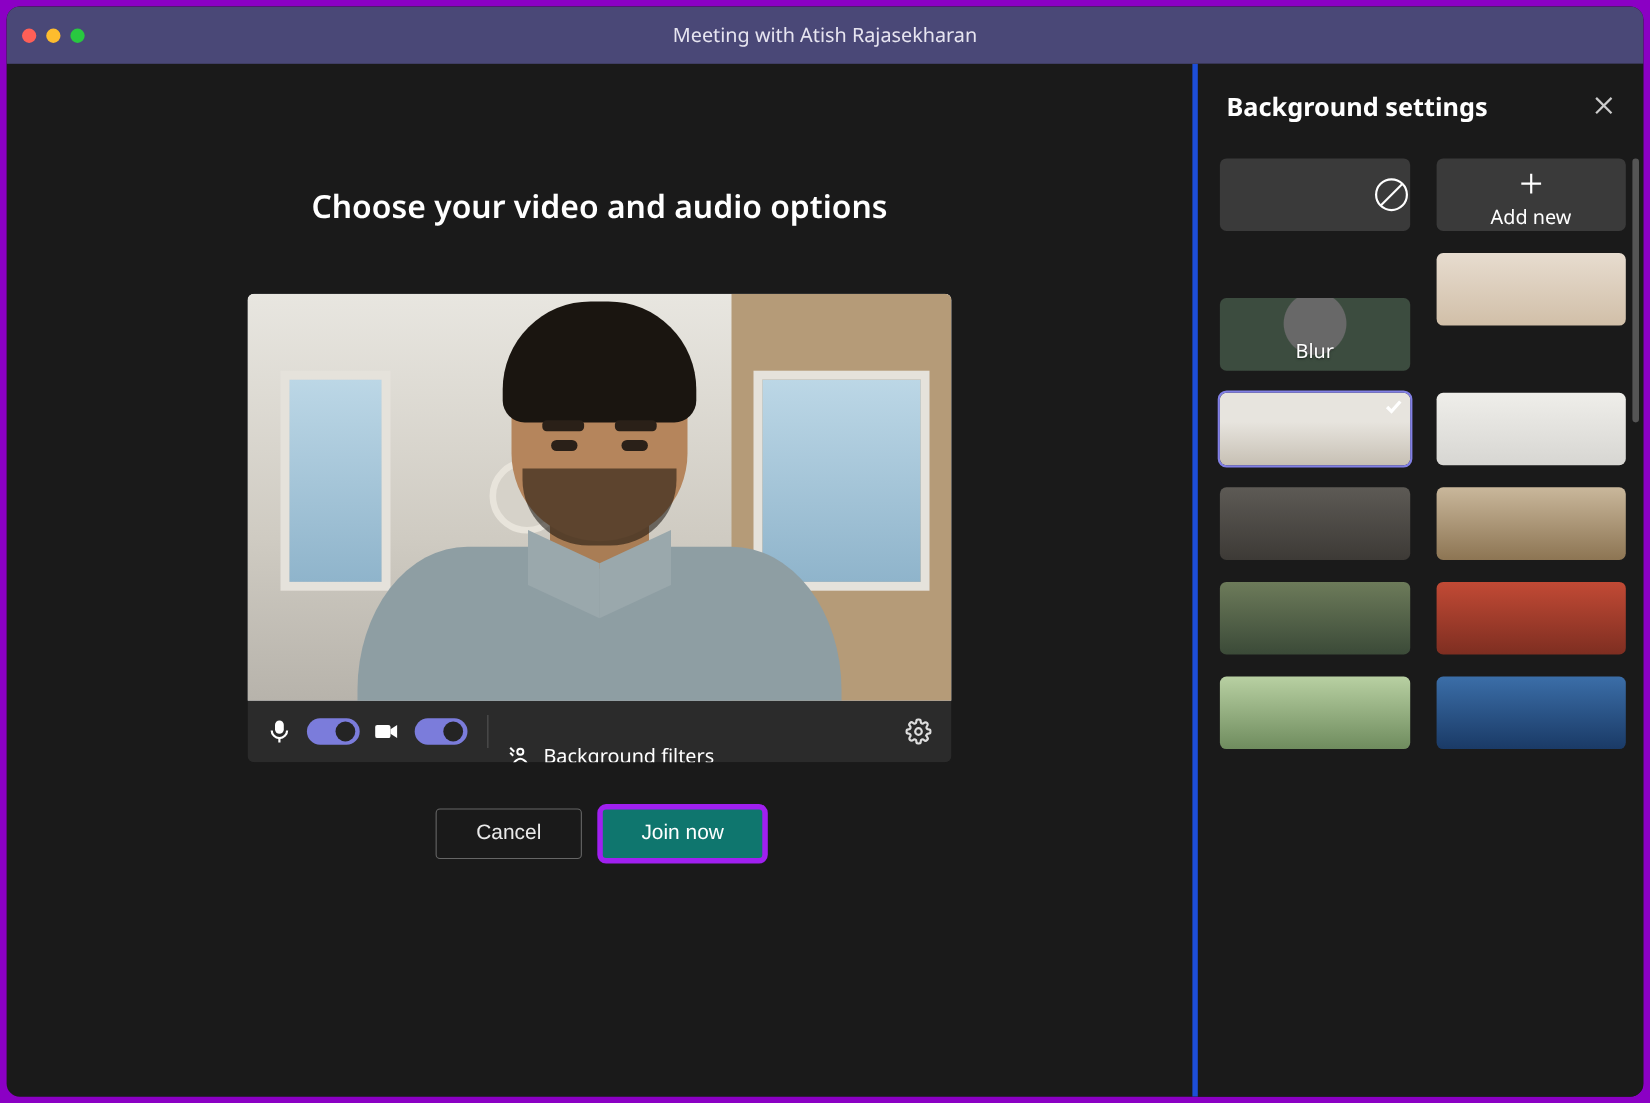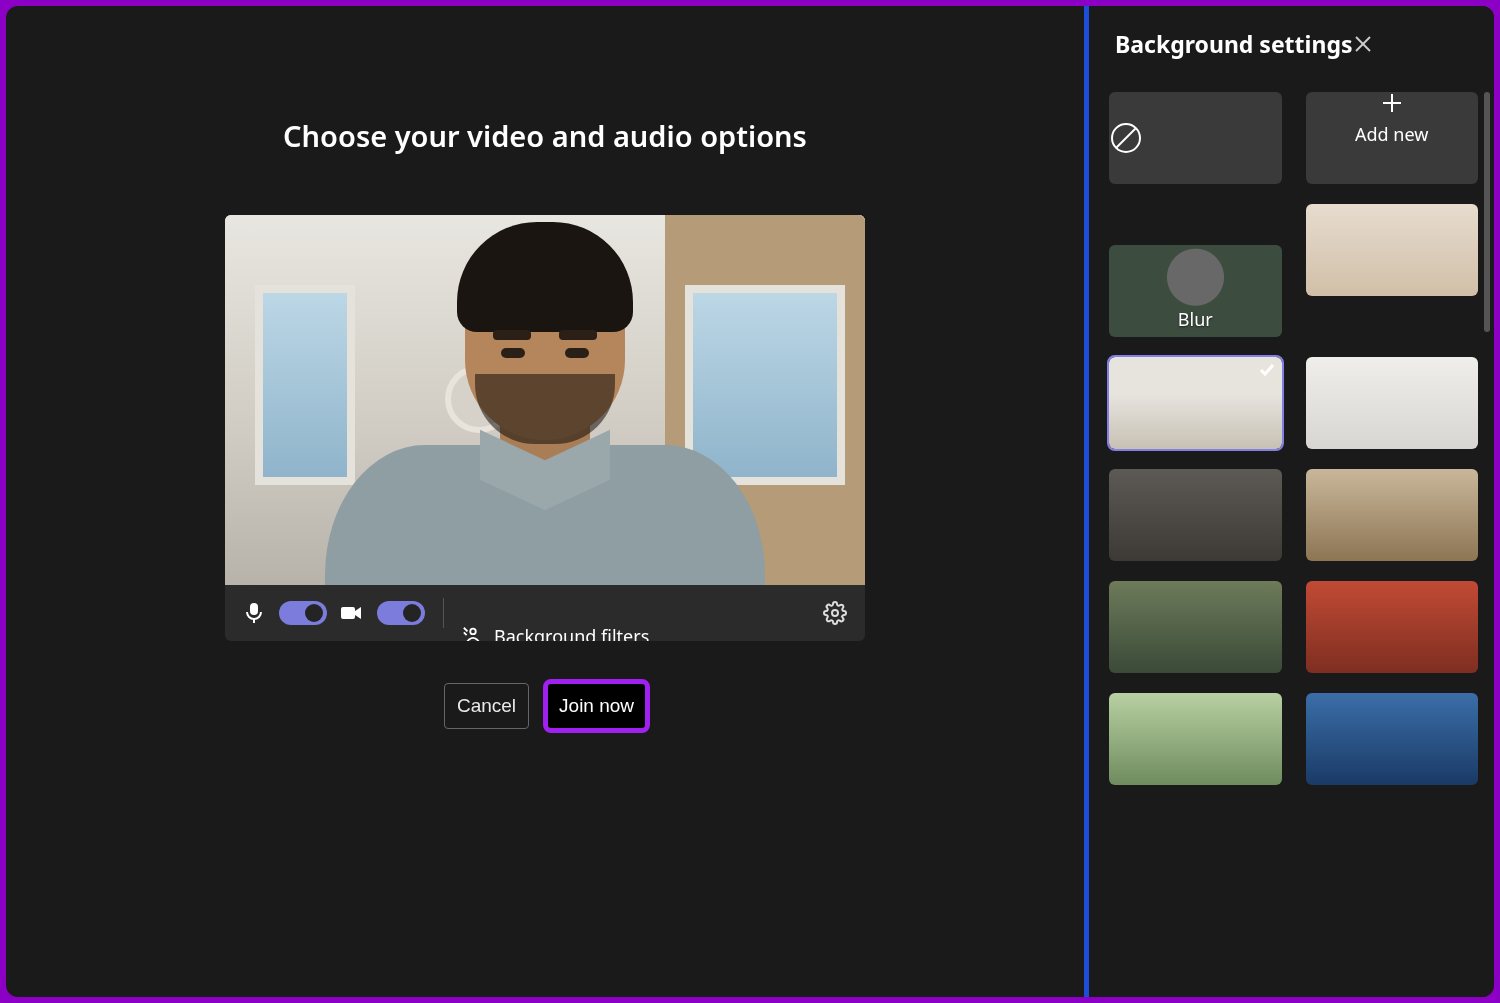--- a/index.html
+++ b/index.html
@@ -115,46 +115,46 @@
     width: 48px; height: 24px; border-radius: 12px;
     background: #7b7cdb; position: relative; cursor: pointer;
   }
   .toggle::after { content:""; position:absolute; top:3px; right:4px; width:18px; height:18px; background:#242424; border-radius:50%; }
   .vdiv { width:1px; height:30px; background:#555; margin:0 4px; }
   .bg-filters-btn { display:flex; align-items:center; gap:10px; color:#fff; font-size:18px; cursor:pointer;margin-top:46px; }
   .spacer{flex:1;}
   .gear{color:#ddd;cursor:pointer;}
   .action-row{ display:flex; gap:18px; margin-top:42px; }
   .btn {
-    height:46px; padding:0 12px; border-radius:4px; font-size:19px; font-weight:500;
+    height:46px; padding:0 36px; border-radius:4px; font-size:19px; font-weight:500;
     display:flex;align-items:center;justify-content:center;cursor:pointer;border:none;
   }
   .btn-secondary { background:transparent; border:1px solid #666; color:#eaeaea; }
-  .btn-primary { background:#000000; color:#fff; outline:5px solid #a020f0; outline-offset:-1px; }
+  .btn-primary { background:#0f766e; color:#fff; outline:5px solid #a020f0; outline-offset:-1px; }
 
   .side {
     width: 405px;
     display:flex;flex-direction:column;
     background:#1a1a1a;
     position:relative;
   }
   .side-header{
-    height:76px;display:flex;align-items:center;justify-content:flex-start;padding:0 26px;
+    height:76px;display:flex;align-items:center;justify-content:space-between;padding:0 26px;
   }
   .side-title{color:#fff;font-size:23px;font-weight:700;}
   .close-x{color:#ccc;cursor:pointer;}
   .side-scroll{
     flex:1;overflow:hidden;padding:10px 16px 0 20px;position:relative;
   }
   .grid{
     display:grid;grid-template-columns:1fr 1fr;gap:20px 24px;
   }
   .bg-tile{
-    height:92px;border-radius:6px;background:#3a3a3a;overflow:hidden;
-    position:relative;cursor:pointer;display:flex;align-items:center;justify-content:flex-start;color:#fff;
+    height:66px;border-radius:6px;background:#3a3a3a;overflow:hidden;
+    position:relative;cursor:pointer;display:flex;align-items:center;justify-content:flex-end;color:#fff;
   }
   .bg-tile.selected{outline:2px solid #8280e5;outline-offset:0;}
   .bg-tile.selected .check{position:absolute;top:4px;right:6px;}
   .tile-label{position:absolute;bottom:6px;left:0;right:0;text-align:center;font-size:18px;color:#fff;text-shadow:0 1px 2px rgba(0,0,0,.6);}
   .scrollbar{position:absolute;top:10px;right:4px;width:6px;height:240px;background:#555;border-radius:3px;}
   
   .t-blur{background:radial-gradient(circle at 50% 35%,#686868 0 28px,#3c4c3f 29px 100%);margin-top:41px;}
   .t-room1{background:linear-gradient(#e7dccf,#d1bfa8);}
   .t-room-sel{background:linear-gradient(#e7e4de 40%,#c7c0b4);}
   .t-white{background:linear-gradient(#efeeea,#d7d6d2);}
@@ -165,20 +165,28 @@
   .t-green{background:linear-gradient(#b8d0a2,#6f8c5e);}
   .t-blue{background:linear-gradient(#3b6ea8,#1a3a66);}
   .addnew{flex-direction:column;gap:8px;font-size:18px;}
   svg{display:block;}
 </style>
 </head>
 <body>
 
 <div class="window">
 
+  <div class="titlebar">
+    <div class="traffic-lights">
+      <div class="tl red"></div>
+      <div class="tl yellow"></div>
+      <div class="tl green"></div>
+    </div>
+    <div class="window-title">Meeting with Atish Rajasekharan</div>
+  </div>
 
   <div class="body">
 
     <div class="main">
       <div class="heading">Choose your video and audio options</div>
 
       <div class="preview-card">
         <div class="video-preview">
           <div class="room-wall"></div>
           <div class="room-wood"></div>

